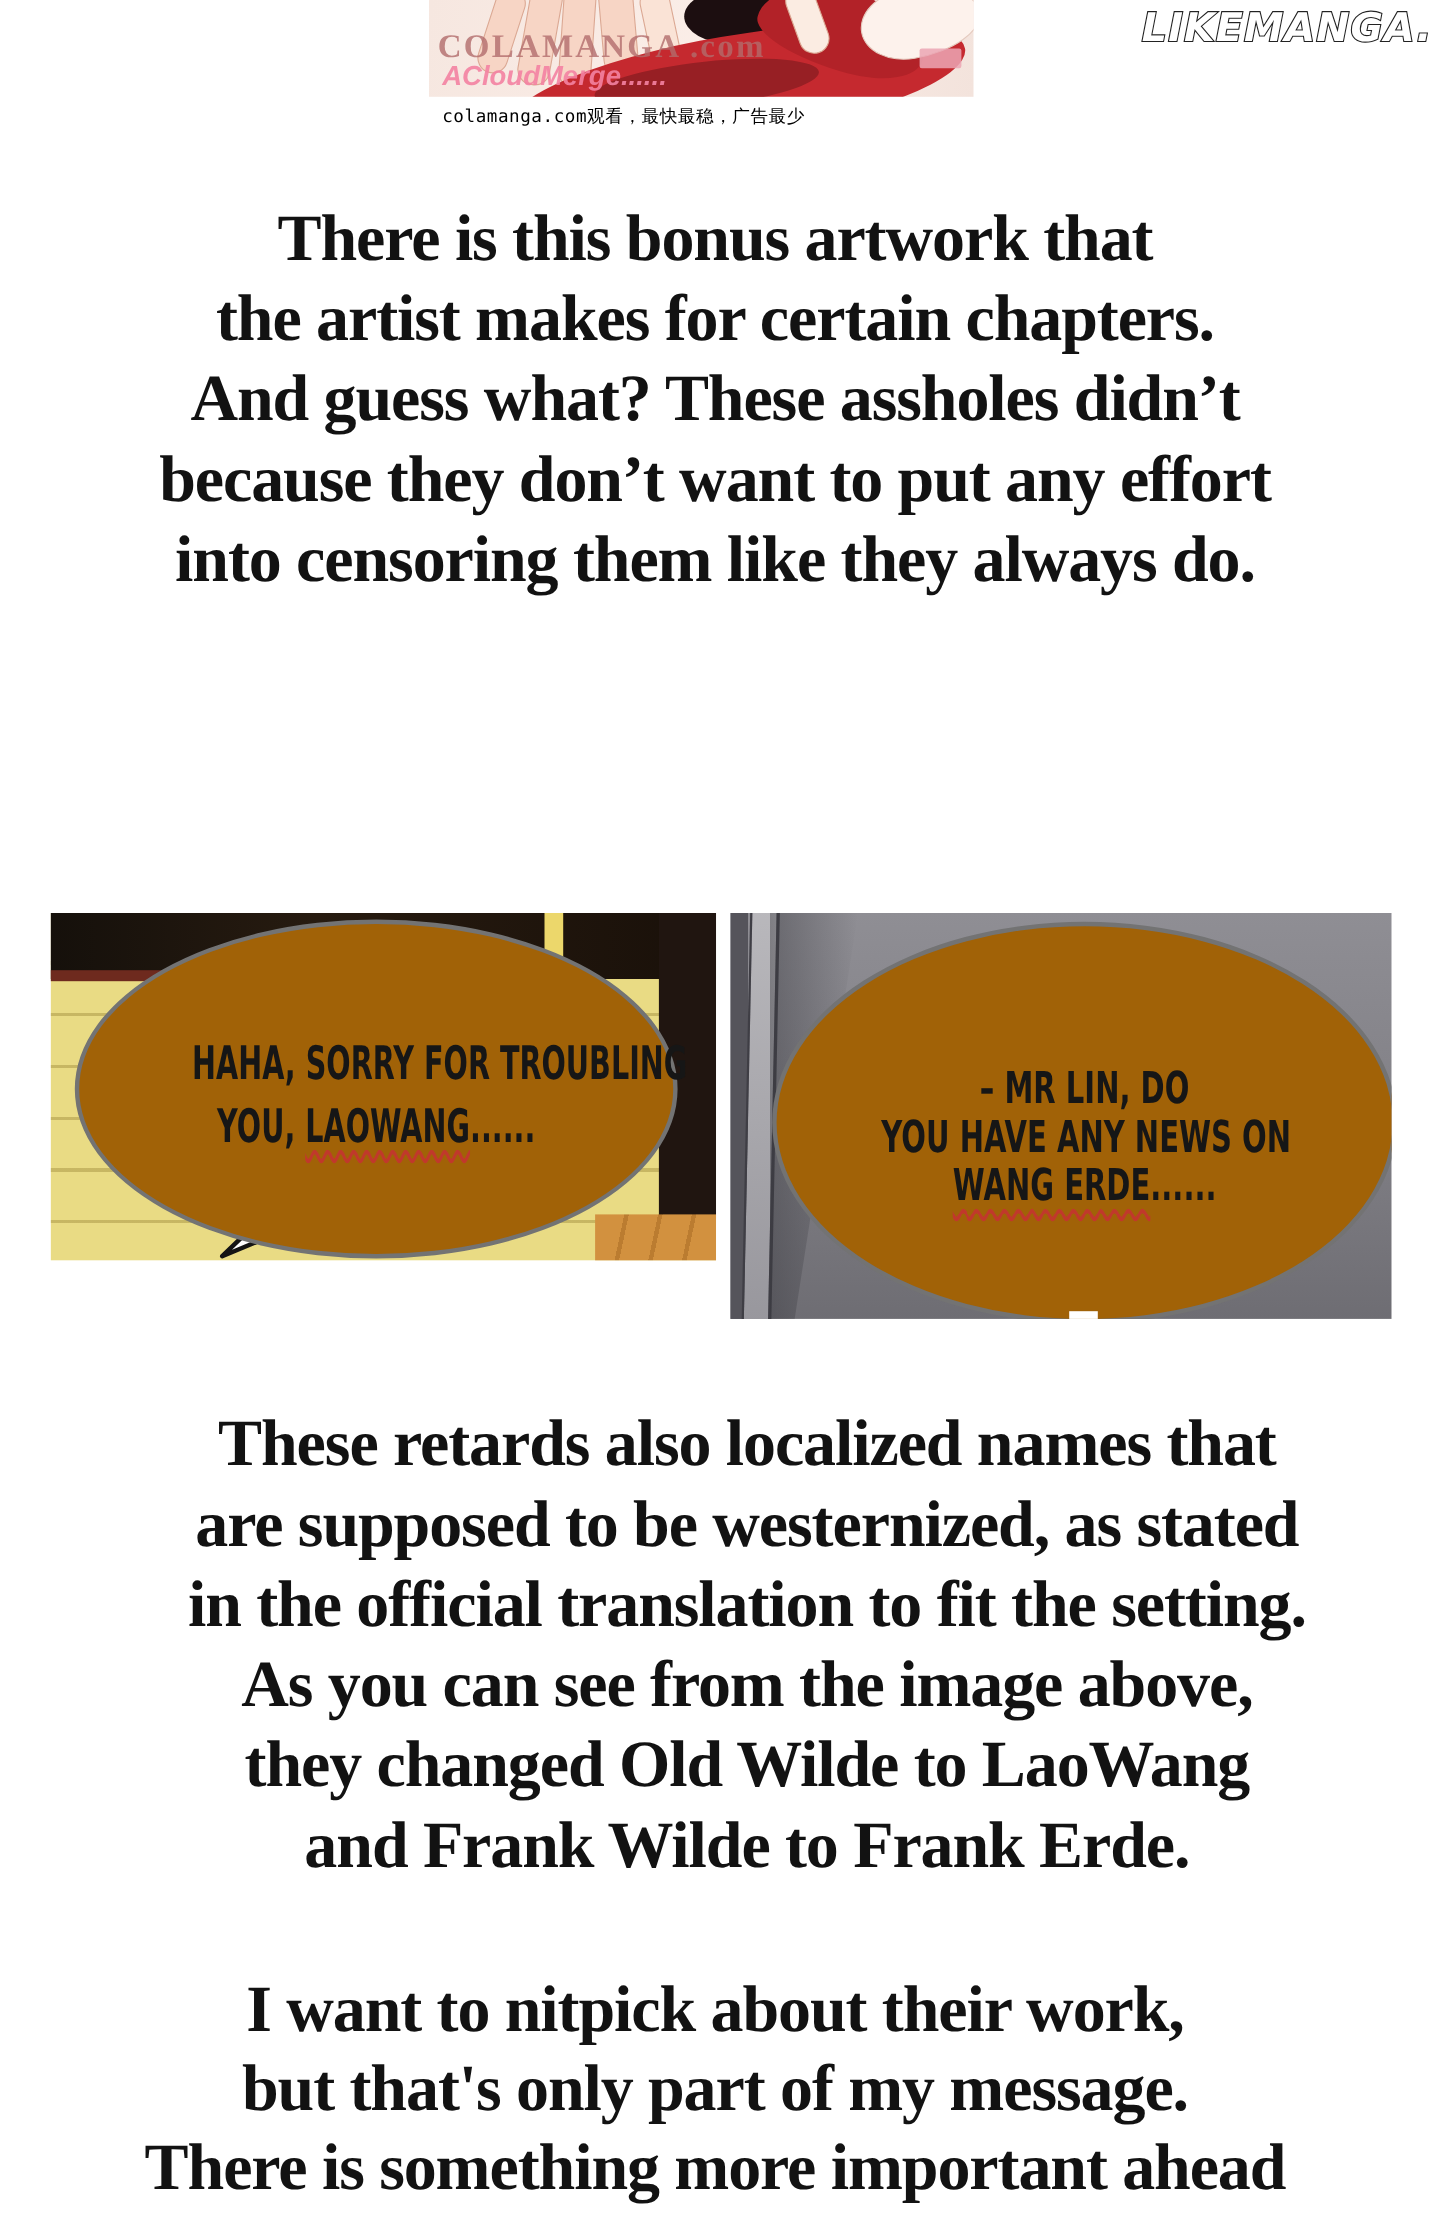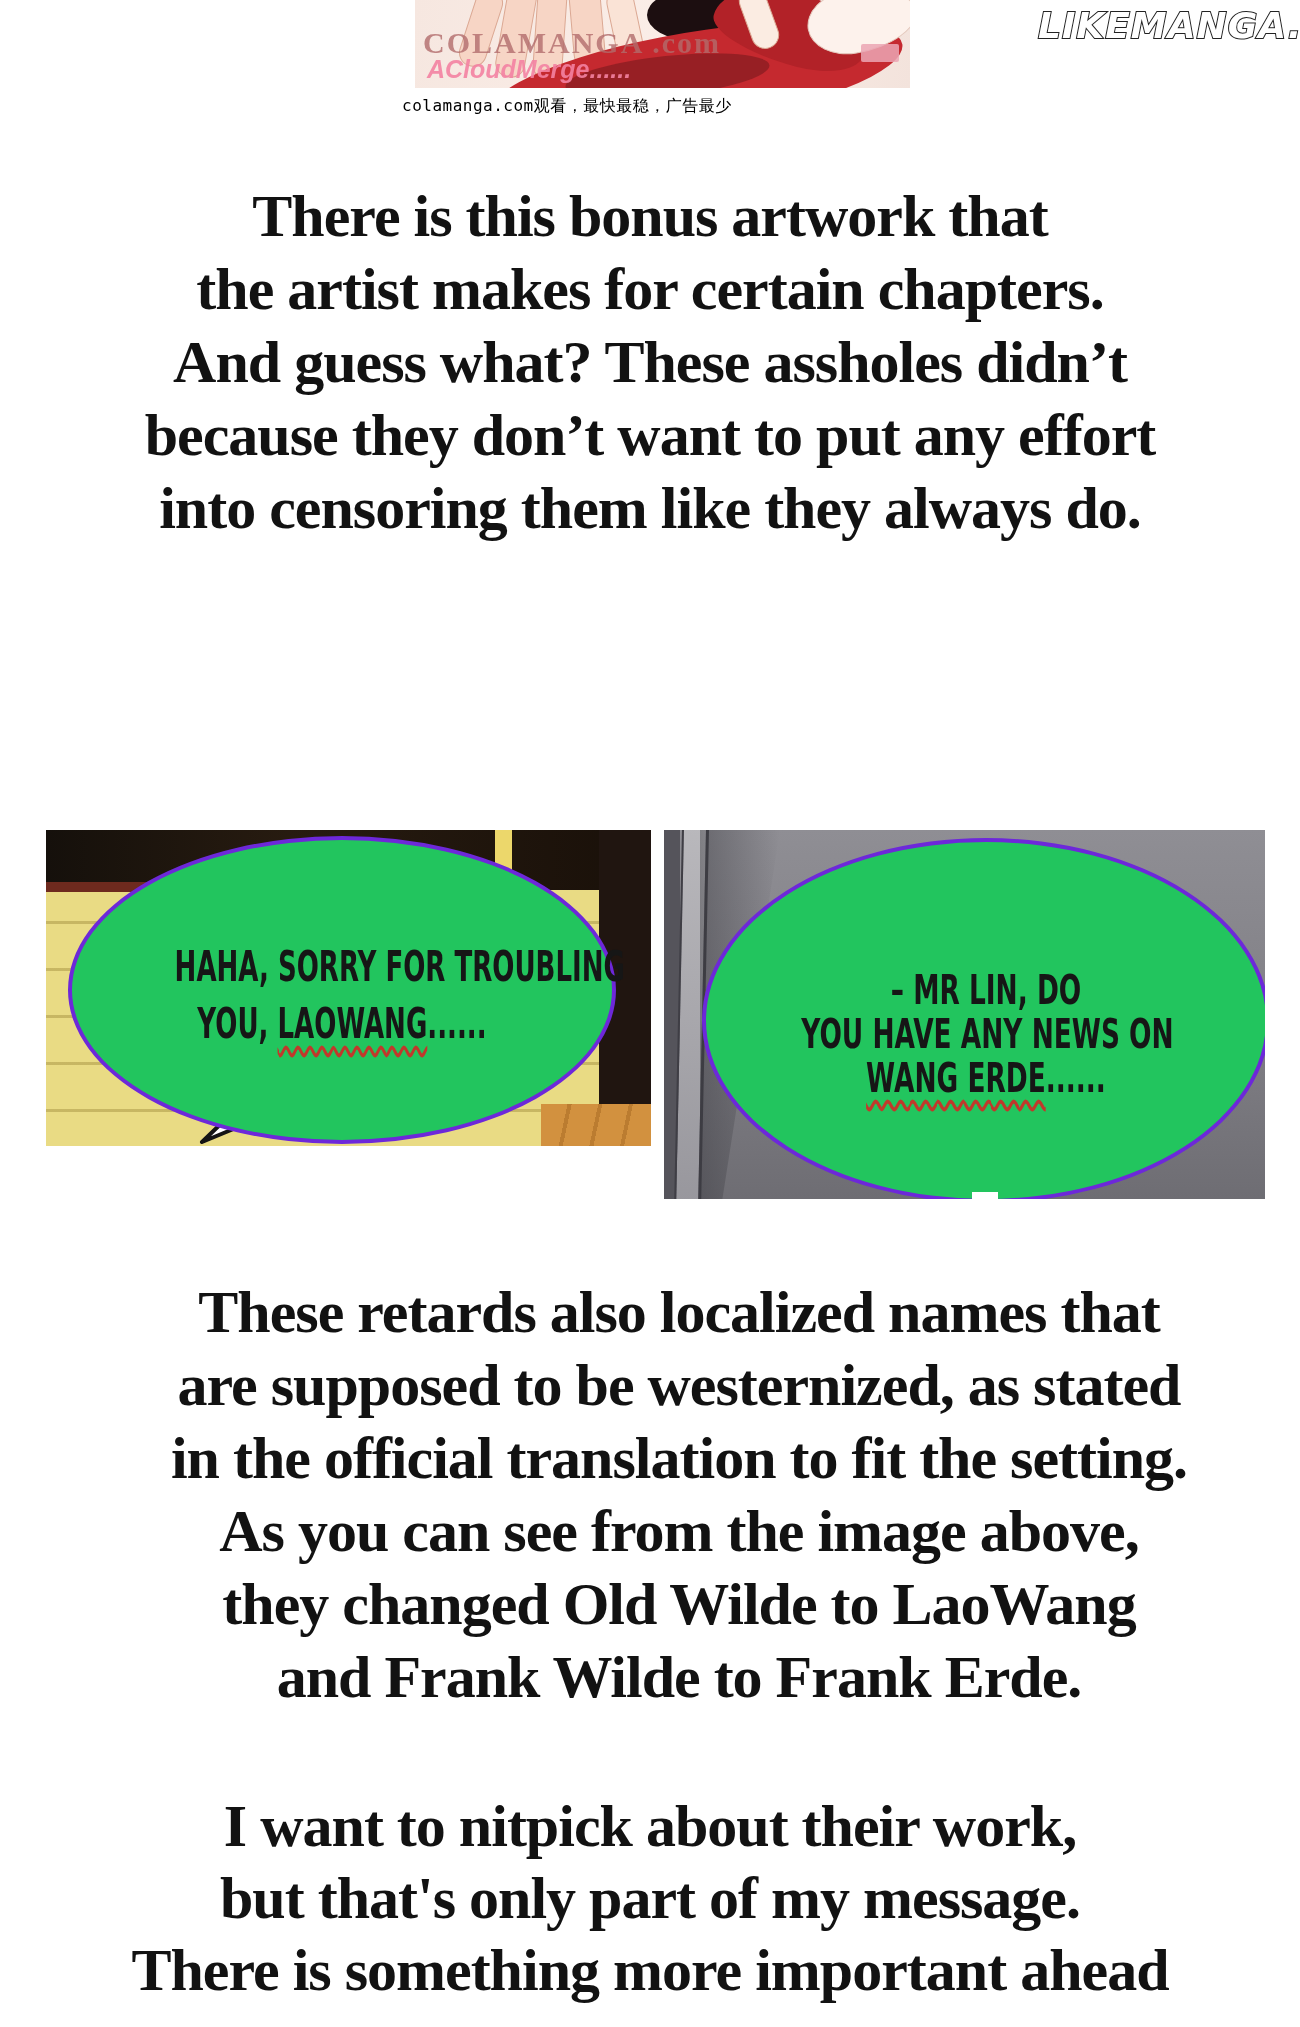--- a/index.html
+++ b/index.html
@@ -6,21 +6,21 @@
   .page { position:relative; width:1300px; height:2027px; background:#fff; overflow:hidden;
           font-family:"Liberation Serif", serif; }
 
   
   .site-watermark { position:absolute; top:5px; left:1038px; width:260px;
     font-family:"DejaVu Sans", sans-serif; font-style:italic; font-weight:800;
     font-size:36px; letter-spacing:1px; color:#fff;
     -webkit-text-stroke:2px #222; paint-order:stroke fill; white-space:nowrap; }
 
   
-  .header-image { position:absolute; left:415px; top:0; width:495px; height:88px; overflow:hidden;
+  .header-image { position:absolute; left:390px; top:0; width:495px; height:88px; overflow:hidden;
     background:linear-gradient(100deg,#f6e7e0 0%,#fbeee8 55%,#f3e3dc 100%); }
   .header-image > div { position:absolute; }
   .hi-finger { background:#f7d5c5; border:1px solid #dba893; border-radius:14px; }
   .f1 { left:52px;  top:-12px; width:26px; height:78px; transform:rotate(18deg); }
   .f2 { left:86px;  top:-16px; width:28px; height:92px; transform:rotate(10deg); }
   .f3 { left:120px; top:-18px; width:28px; height:96px; transform:rotate(4deg); }
   .f4 { left:156px; top:-20px; width:30px; height:86px; transform:rotate(-5deg); }
   .g1 { left:196px; top:-12px; width:26px; height:70px; transform:rotate(-12deg); background:#fae3d6; }
   .g2 { left:330px; top:-14px; width:26px; height:62px; transform:rotate(-20deg); background:#fbece2; }
   .hi-ball { left:232px; top:-10px; width:88px; height:50px; border-radius:50%; background:#1c0e10; }
@@ -58,21 +58,21 @@
     background-image:repeating-linear-gradient(180deg, rgba(0,0,0,0) 0 44px, rgba(158,138,58,.45) 44px 47px); }
   .lp-band { left:0; top:0; width:100%; height:60px;
     background:linear-gradient(90deg,#15100b,#271b10 40%,#191009); }
   .lp-maroon { left:0; top:52px; width:310px; height:10px; background:#6e2a1e; }
   .lp-stripe { left:449px; top:0; width:17px; height:40px; background:#ecd76b; }
   .lp-column { right:0; top:0; width:52px; height:278px; background:#201510; }
   .lp-floor { right:0; bottom:0; width:110px; height:42px;
     background:repeating-linear-gradient(102deg,#d2913f 0 26px,#bb7c30 26px 30px); }
   .lp-tail { left:148px; top:258px; width:110px; height:58px; }
 
-  .bubble { background:#22c55e; border:4px solid #6d28d9; border-radius:50%; }
+  .bubble { background:#a16207; border:4px solid #737373; border-radius:50%; }
   .lp-bubble { left:22px; top:6px; width:540px; height:300px; }
   .rp-bubble { left:38px; top:8px; width:560px; height:357px; }
 
   .bubble-text { position:absolute; left:0; width:100%; text-align:center;
     font-family:"DejaVu Sans", sans-serif; font-weight:700; color:#161616; white-space:nowrap; }
   .lp-text { top:98px;  font-size:42px; line-height:57px; transform:scaleX(.62); }
   .rp-text { top:126px; font-size:40px; line-height:44px; transform:scaleX(.66); }
   .redwave { text-decoration-line:underline; text-decoration-style:wavy;
     text-decoration-color:#c0392b; text-decoration-thickness:4px; text-underline-offset:8px; }
 

